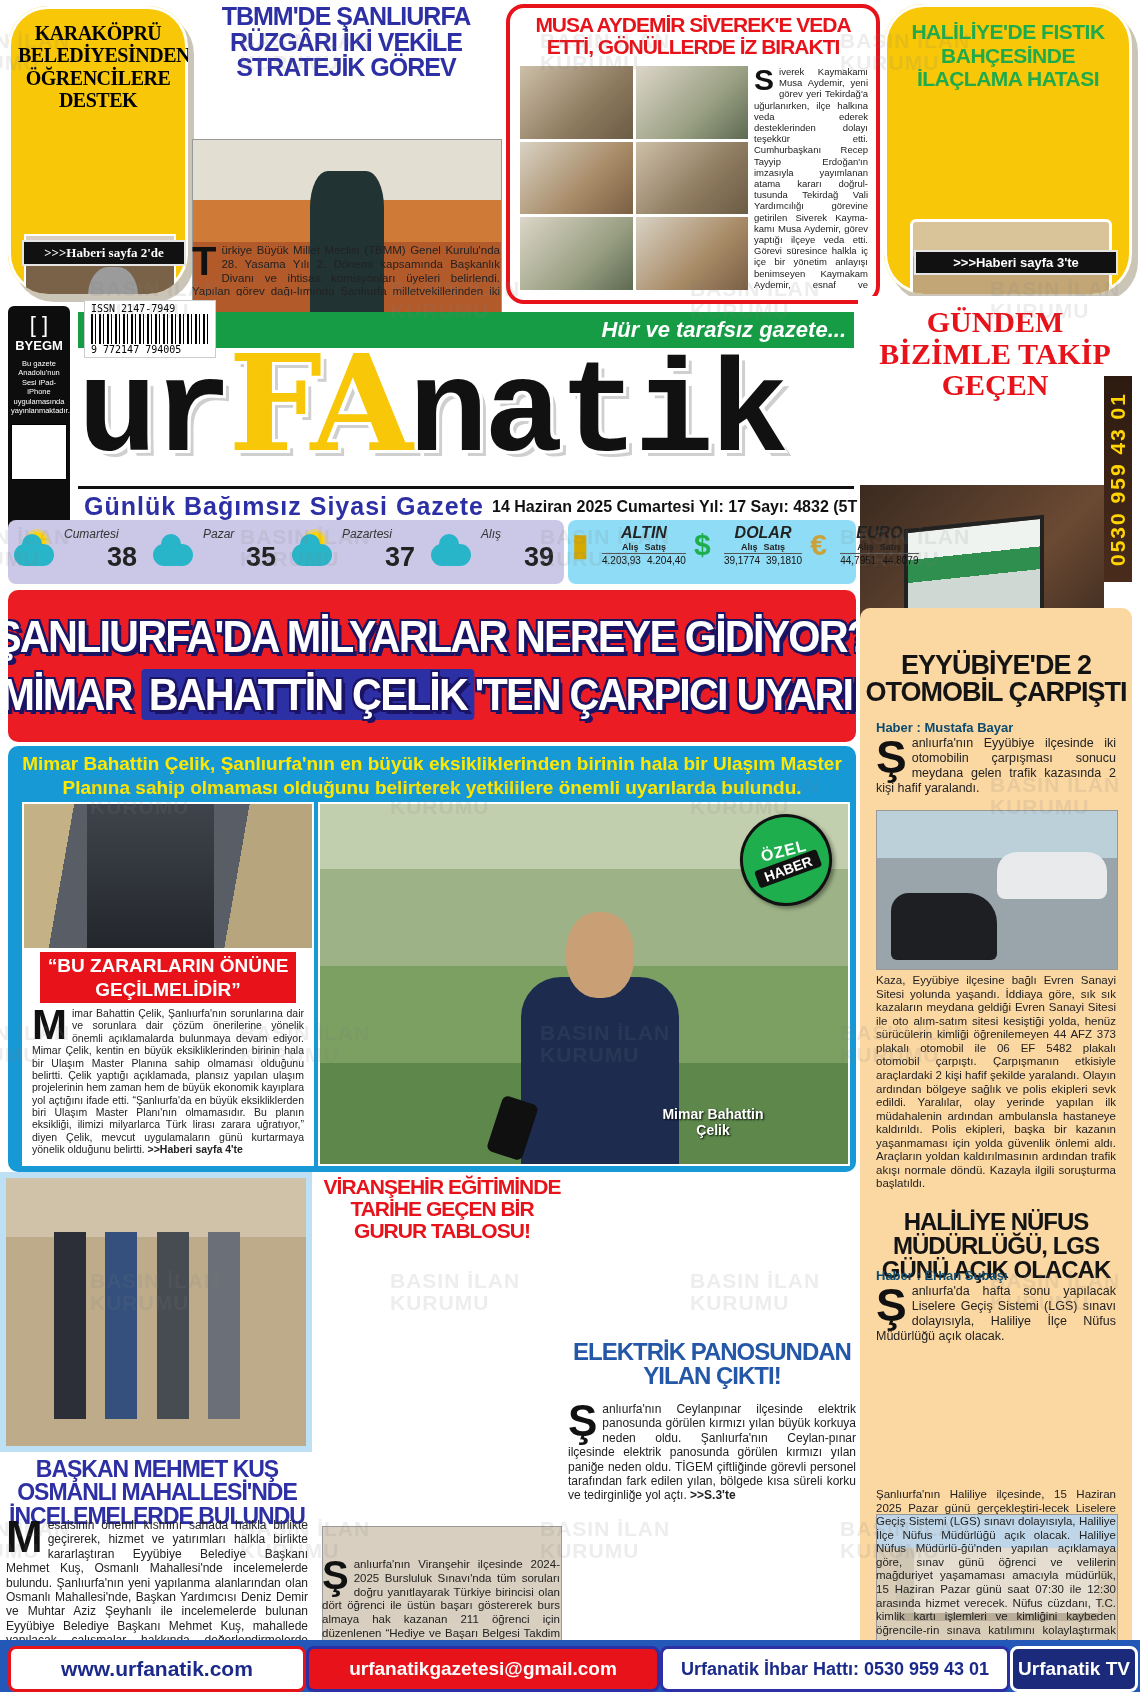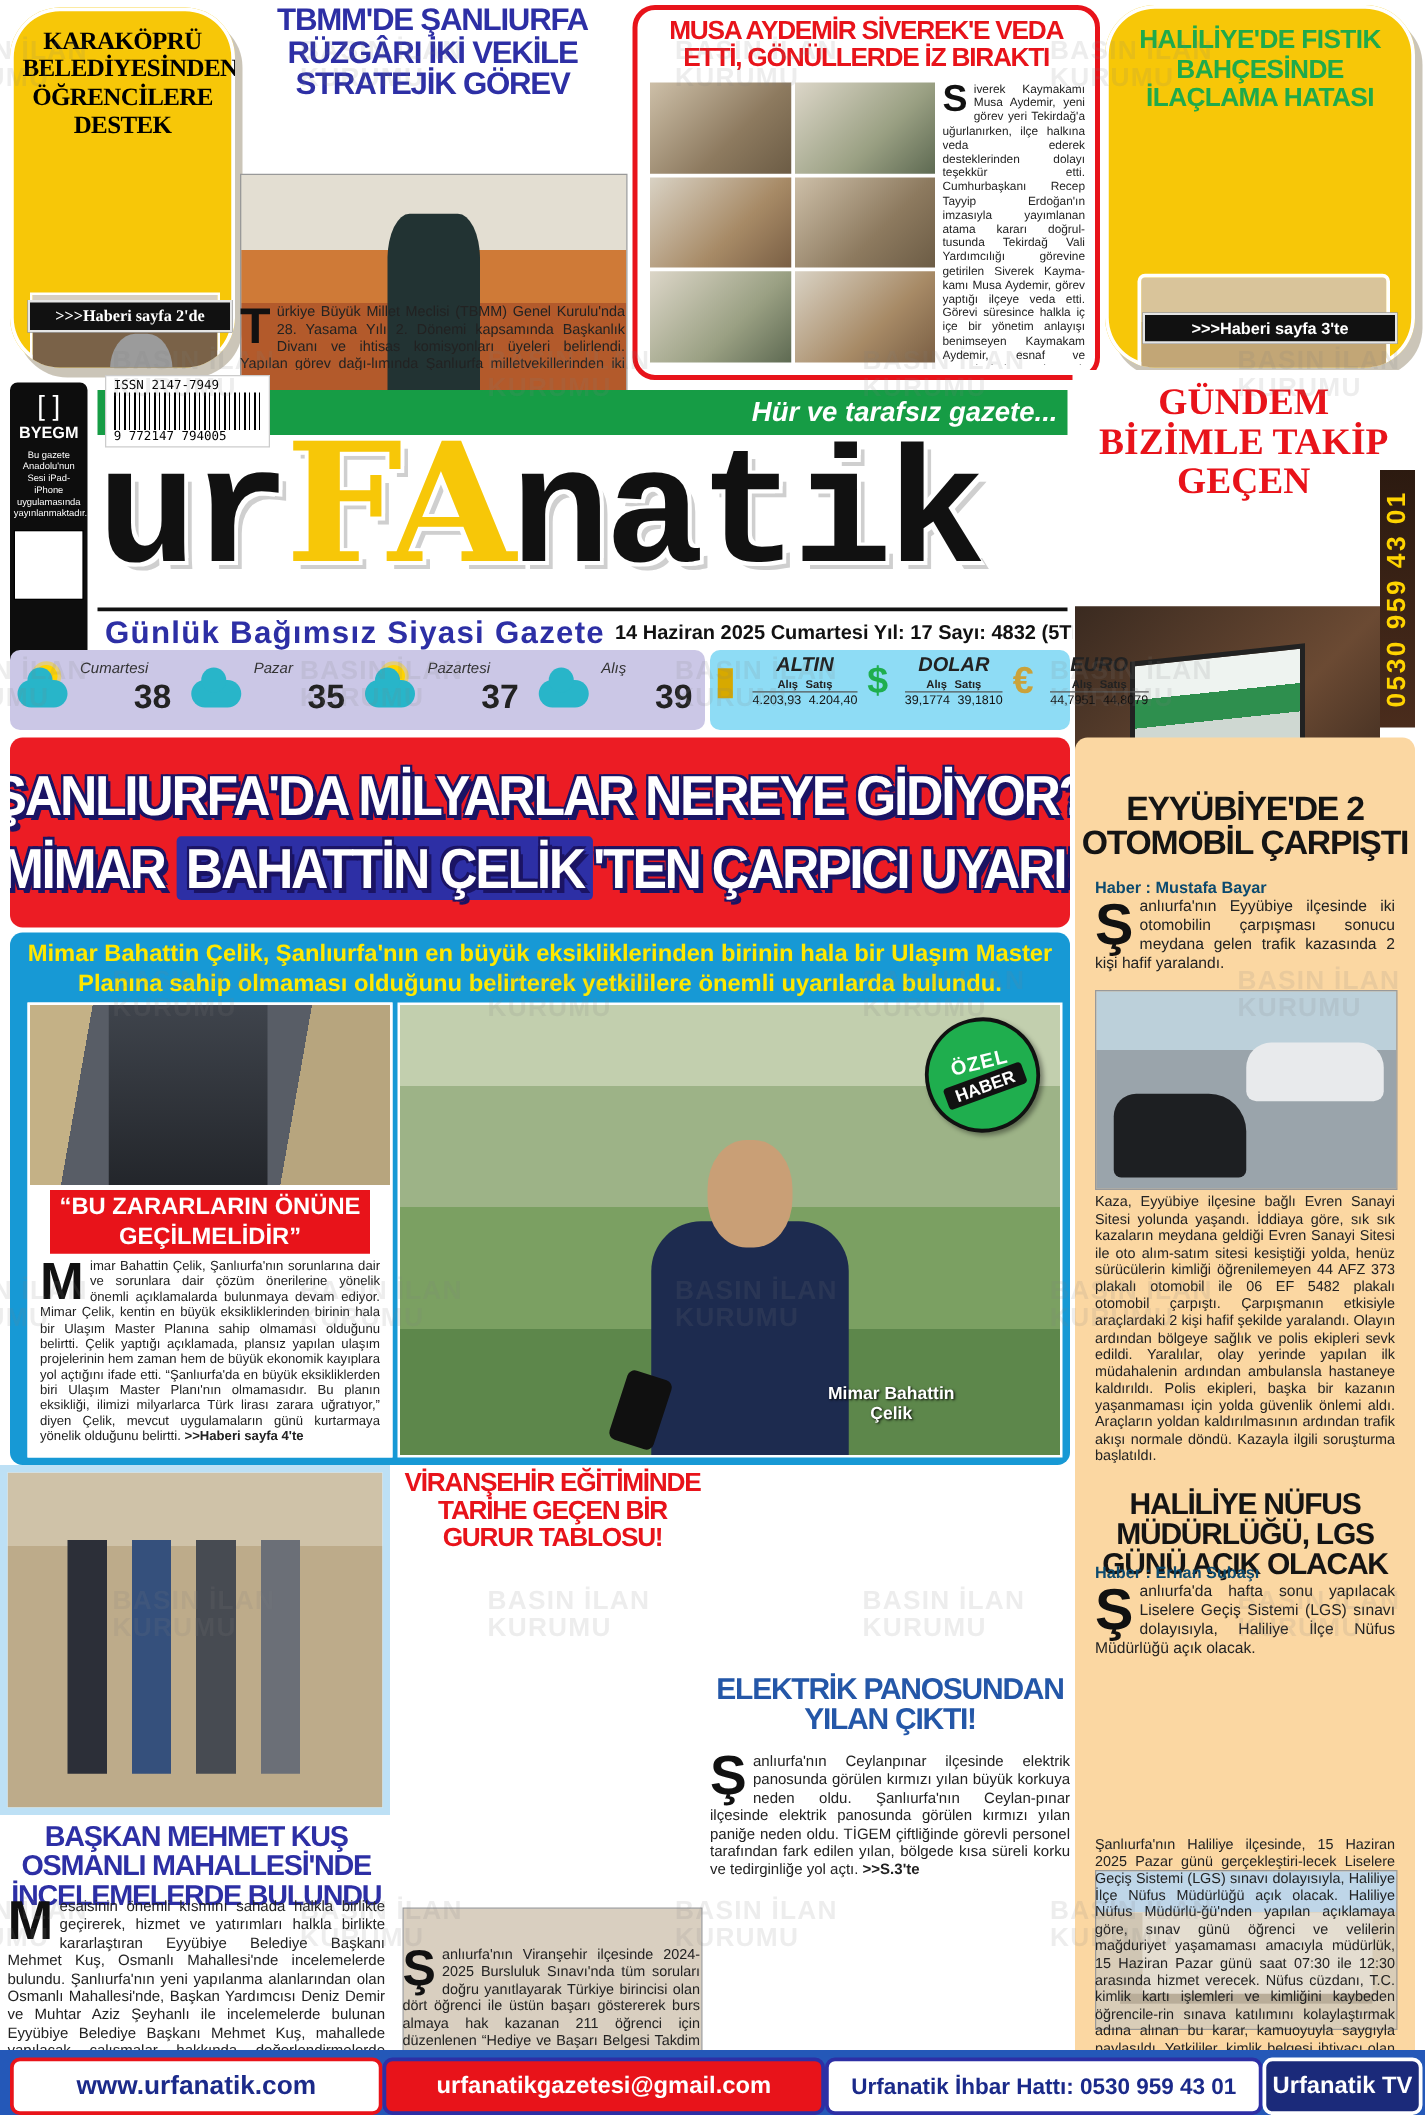--- a/index.html
+++ b/index.html
@@ -292,21 +292,21 @@
       <div class="abs" style="left:46.5%;bottom:46%;width:13%;height:24%;background:#c99f76;border-radius:45%;"></div>
       <div class="abs" style="left:33%;bottom:2%;width:7%;height:16%;background:#101010;border-radius:6px;transform:rotate(18deg);"></div>
       <div class="abs badge" style="right:16px;top:10px;width:86px;height:86px;">
         <span class="b1">ÖZEL</span>
         <span class="b2">HABER</span>
       </div>
       <div class="abs caption" style="right:70px;bottom:26px;width:130px;">Mimar Bahattin Çelik</div>
     </div>
   </div>
 
-  <div class="abs sidebar" style="left:860px;top:590px;width:272px;height:1068px;">
+  <div class="abs sidebar" style="left:860px;top:608px;width:272px;height:1068px;">
     <div class="abs black-head" style="left:4px;top:44px;width:264px;font-size:27px;">EYYÜBİYE'DE 2 OTOMOBİL ÇARPIŞTI</div>
     <div class="abs byline" style="left:16px;top:112px;">Haber : Mustafa Bayar</div>
     <div class="abs body-text" style="left:16px;top:128px;width:240px;height:70px;overflow:hidden;font-size:12.5px;">
       <span class="dropcap-s">Ş</span><span>anlıurfa'nın Eyyübiye ilçesinde iki otomobilin çarpışması sonucu meydana gelen trafik kazasında 2 kişi hafif yaralandı.</span>
     </div>
     <div class="abs ph ph-accident" style="left:16px;top:202px;width:240px;height:158px;border:1px solid #999;"></div>
     <div class="abs body-text" style="left:16px;top:366px;width:240px;height:232px;overflow:hidden;font-size:11.5px;line-height:1.18;">
       <span>Kaza, Eyyübiye ilçesine bağlı Evren Sanayi Sitesi yolunda yaşandı. İddiaya göre, sık sık kazaların meydana geldiği Evren Sanayi Sitesi ile oto alım-satım sitesi kesiştiği yolda, henüz sürücülerin kimliği öğrenilemeyen 44 AFZ 373 plakalı otomobil ile 06 EF 5482 plakalı otomobil çarpıştı.</span>
       <span>Çarpışmanın etkisiyle araçlardaki 2 kişi hafif şekilde yaralandı. Olayın ardından bölgeye sağlık ve polis ekipleri sevk edildi. Yaralılar, olay yerinde yapılan ilk müdahalenin ardından ambulansla hastaneye kaldırıldı.</span>
       <span>Polis ekipleri, başka bir kazanın yaşanmaması için yolda güvenlik önlemi aldı. Araçların yoldan kaldırılmasının ardından trafik akışı normale döndü. Kazayla ilgili soruşturma başlatıldı.</span>

